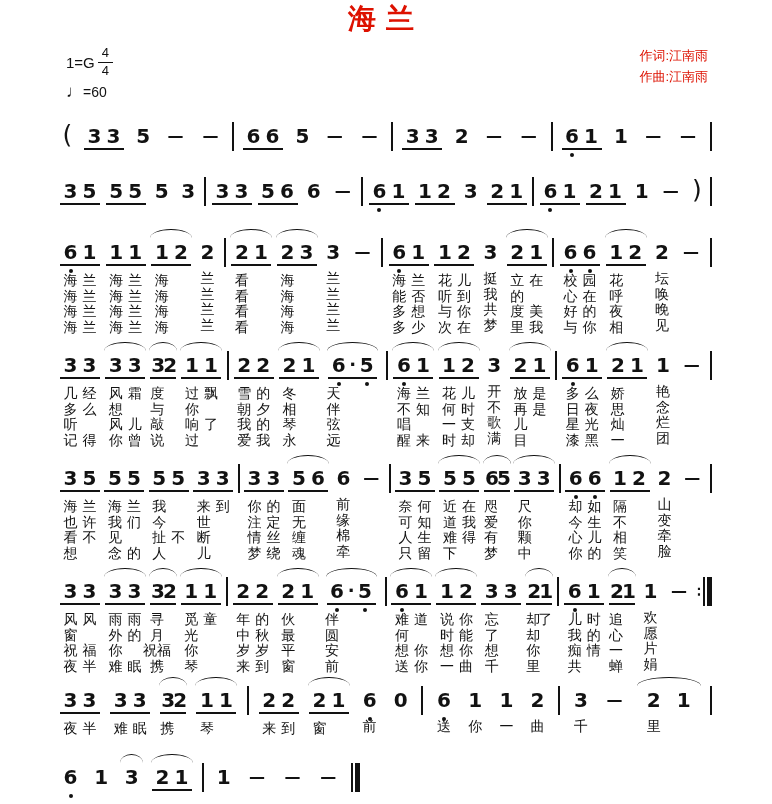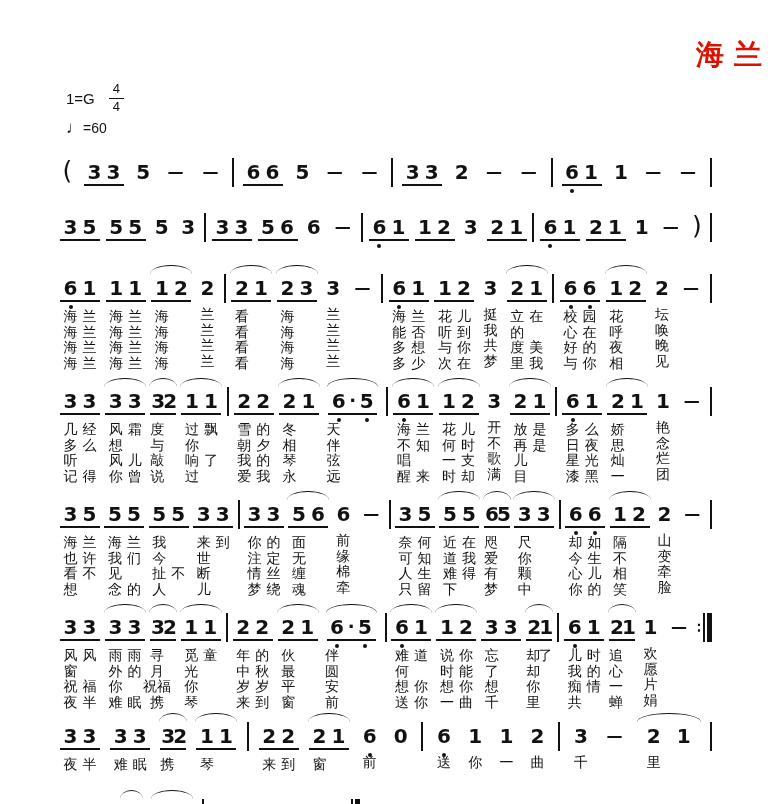--- a/index.html
+++ b/index.html
@@ -2,28 +2,28 @@
 <html><head>
 <meta charset="utf-8">
 <style>
   html,body{margin:0;padding:0;background:#f6f6f6;}
   .page{
     position:relative;width:772px;height:804px;background:#ffffff;
     font-family:"Liberation Sans",sans-serif;color:#121212;overflow:hidden;
     margin:0 auto;box-sizing:border-box;
   }
   .title{
-    text-align:right;padding-top:36px;font-size:28px;font-weight:700;
+    text-align:center;font-size:28px;font-weight:700;
     letter-spacing:10px;font-family:"Liberation Serif",serif;
   }
   .meta-row{
     display:flex;justify-content:space-between;align-items:flex-start;
     padding:8px 64px 0 66px;height:60px;box-sizing:border-box;
   }
-  .keysig{display:flex;align-items:center;gap:14px;font-size:15px;font-weight:400;}
+  .keysig{display:flex;align-items:center;gap:3px;font-size:15px;font-weight:400;}
   .frac{display:inline-flex;flex-direction:column;align-items:center;font-size:13px;line-height:1.15;}
   .frac .top{border-bottom:1px solid #121212;padding:0 4px 1px;}
   .frac .bot{padding-top:1px;}
   .tempo{font-size:14px;margin-top:3px;}
   .tempo .noteglyph{font-size:17px;}
   .credits{font-size:13px;line-height:1.6;text-align:left;}
   
   .score{padding:14px 60px 0 60px;}
   .sys{
     display:flex;justify-content:space-between;align-items:flex-start;
@@ -84,20 +84,24 @@
         <span>1=G</span>
         <span class="frac">
           <span class="top">4</span>
           <span class="bot">4</span>
         </span>
       </div>
       <div class="tempo">
         <span class="noteglyph">♩</span><span>=60</span>
       </div>
     </div>
+    <div class="credits" style="color: rgb(221, 17, 0);">
+      <div>作词:江南雨</div>
+      <div>作曲:江南雨</div>
+    </div>
   </div>
 
   <div class="score">
       <div class="sys sys-0">
         <div class="col">
           <div class="grp">
             <span class="digit paren">(</span>
           </div>
         </div>
         <div class="col u">

